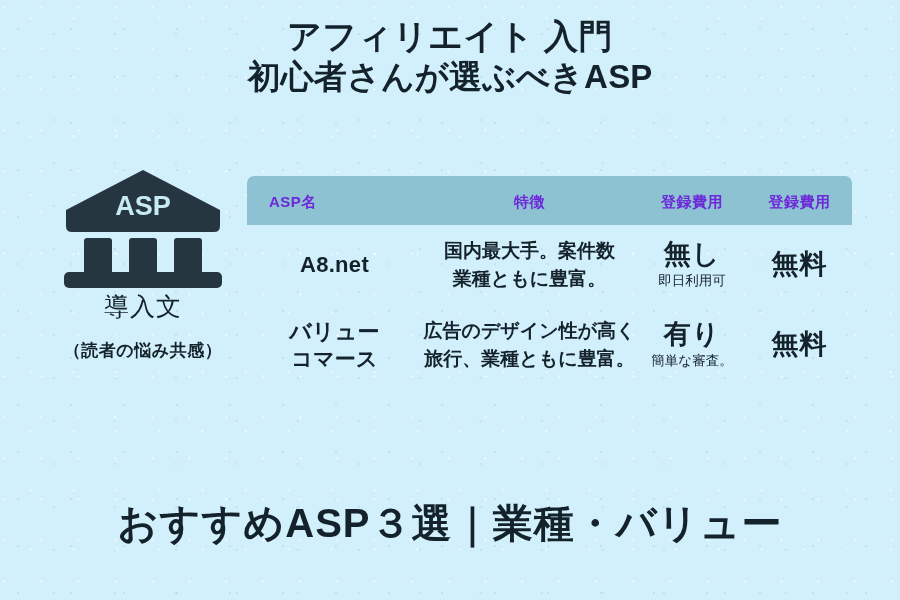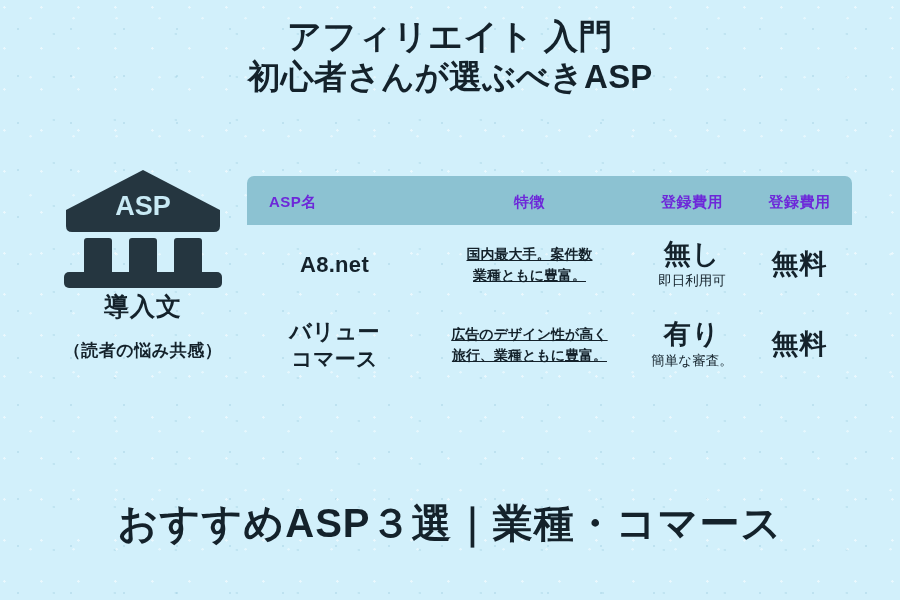--- a/index.html
+++ b/index.html
@@ -61,21 +61,21 @@
     position: absolute;
     left: 48px;
     top: 168px;
     width: 190px;
     text-align: center;
   }
   .bank-svg { display: block; margin: 0 auto; }
   #icon-block .cap-main {
     display: block;
     font-size: 25px;
-    font-weight: 700;
+    font-weight: 400;
     color: #14222b;
     margin-top: 2px;
     letter-spacing: 1px;
   }
   #icon-block .cap-sub {
     display: block;
     font-size: 17px;
     font-weight: 700;
     color: #14222b;
     margin-top: 16px;
@@ -119,25 +119,24 @@
     text-align: left;
     padding-left: 22px;
     font-size: 22px;
     font-weight: 700;
     line-height: 1.25;
     color: #14222b;
     letter-spacing: .3px;
   }
   td.c-name .nm2 { font-size: 21px; }
   td.c-feat {
-    font-size: 14px;
+    font-size: 19px;
     font-weight: 700;
     line-height: 1.5;
     color: #14222b;
-    text-decoration: underline;
   }
   td.c-review .big,
   td.c-fee .big {
     display: block;
     font-size: 27px;
     font-weight: 700;
     line-height: 1.1;
     color: #14222b;
     letter-spacing: 1px;
   }
@@ -245,15 +244,15 @@
           <span class="big">有り</span>
           <span class="sub">簡単な審査。</span>
         </td>
         <td class="c-fee">
           <span class="big">無料</span>
         </td>
       </tr>
     </tbody>
   </table>
 
-  <div id="footer-caption">おすすめASP３選｜業種・コマース</div>
+  <div id="footer-caption">おすすめASP３選｜業種・バリュー</div>
 
 </div>
 
 </body></html>

